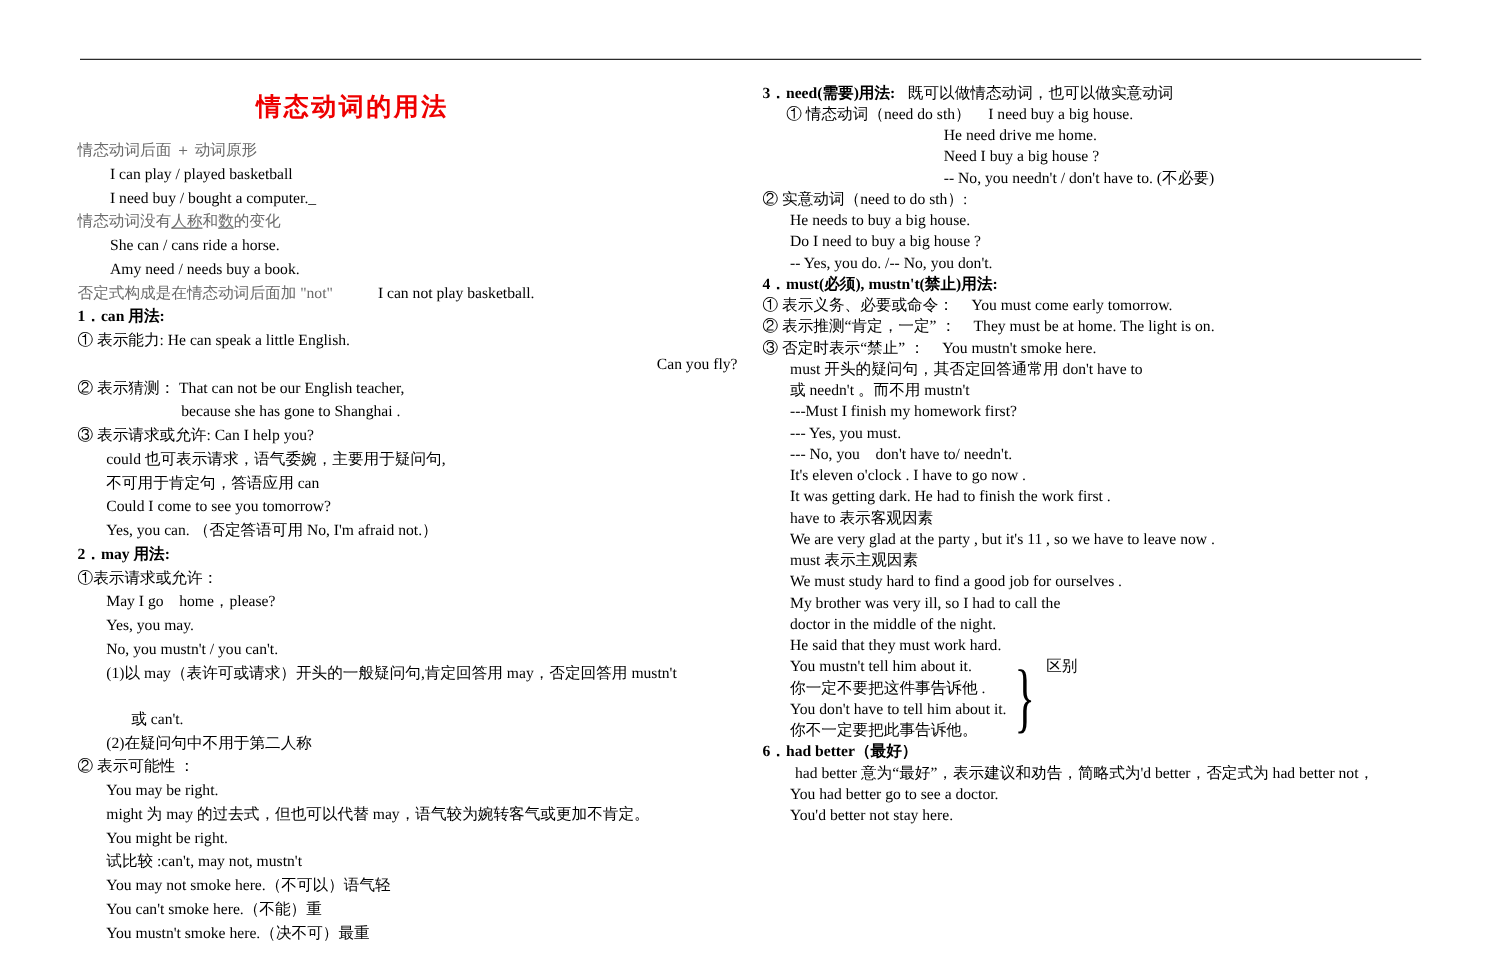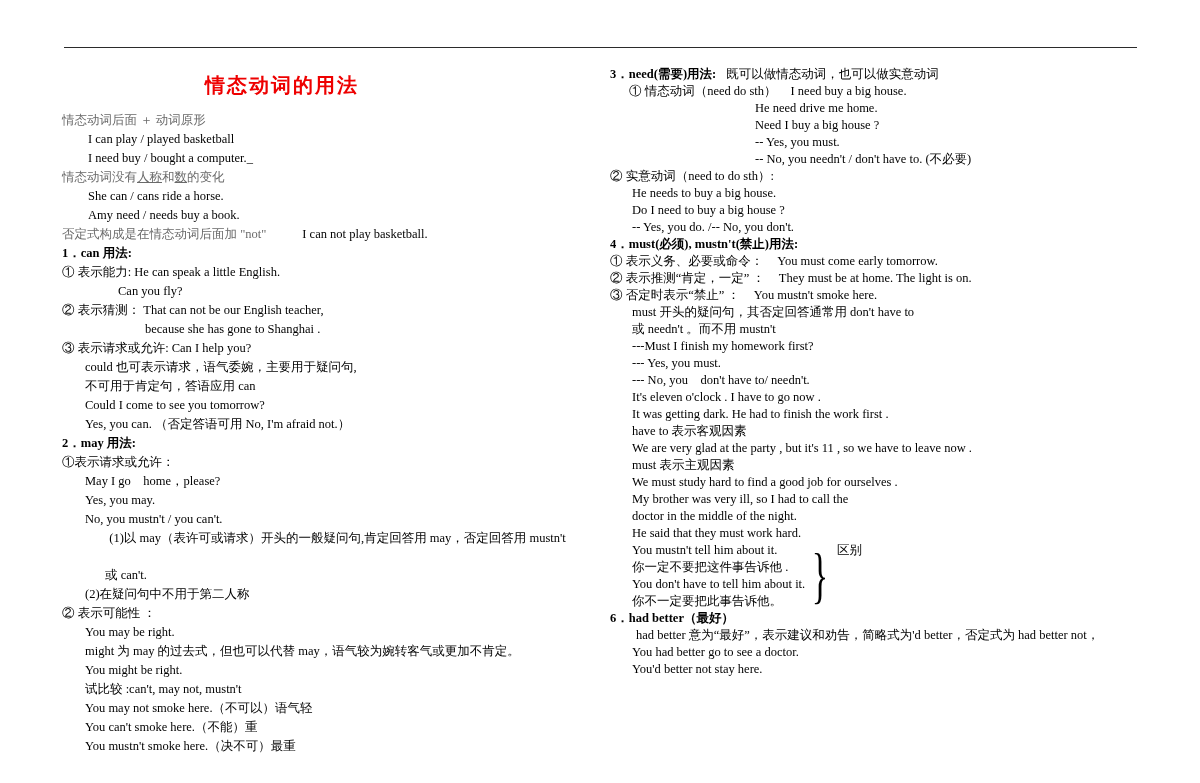--- a/index.html
+++ b/index.html
@@ -45,54 +45,53 @@
     <div class="lines" id="left-lines">
         <div class="line" style="padding-left: 0px;"><span class="gray">情态动词后面 ＋ 动词原形</span></div>
         <div class="line" style="padding-left: 26px;"><span>I can play / played basketball</span></div>
         <div class="line" style="padding-left: 26px;"><span>I need buy / bought a computer._</span></div>
         <div class="line" style="padding-left: 0px;"><span class="gray">情态动词没有</span><span class="u gray">人称</span><span class="gray">和</span><span class="u gray">数</span><span class="gray">的变化</span></div>
         <div class="line" style="padding-left: 26px;"><span>She can / cans ride a horse.</span></div>
         <div class="line" style="padding-left: 26px;"><span>Amy need / needs buy a book.</span></div>
         <div class="line" style="padding-left: 0px;"><span class="gray">否定式构成是在情态动词后面加 "not"</span><span style="margin-left: 36px;">I can not play basketball.</span></div>
         <div class="line" style="padding-left: 0px;"><span class="b">1．can 用法:</span></div>
         <div class="line" style="padding-left: 0px;"><span>① 表示能力: He can speak a little English.</span></div>
-        <div class="line" style="padding-left: 56px;"><span>Can you fly?</span></div>
+        <div class="line" style="padding-left: 56px; text-align: right;"><span>Can you fly?</span></div>
         <div class="line" style="padding-left: 0px;"><span>② 表示猜测： That can not be our English teacher,</span></div>
         <div class="line" style="padding-left: 83px;"><span>because she has gone to Shanghai .</span></div>
         <div class="line" style="padding-left: 0px;"><span>③ 表示请求或允许: Can I help you?</span></div>
         <div class="line" style="padding-left: 23px;"><span>could 也可表示请求，语气委婉，主要用于疑问句,</span></div>
         <div class="line" style="padding-left: 23px;"><span>不可用于肯定句，答语应用 can</span></div>
         <div class="line" style="padding-left: 23px;"><span>Could I come to see you tomorrow?</span></div>
         <div class="line" style="padding-left: 23px;"><span>Yes, you can. （否定答语可用 No, I'm afraid not.）</span></div>
         <div class="line" style="padding-left: 0px;"><span class="b">2．may 用法:</span></div>
         <div class="line" style="padding-left: 0px;"><span>①表示请求或允许：</span></div>
         <div class="line" style="padding-left: 23px;"><span>May I go　home，please?</span></div>
         <div class="line" style="padding-left: 23px;"><span>Yes, you may.</span></div>
         <div class="line" style="padding-left: 23px;"><span>No, you mustn't / you can't.</span></div>
-        <div class="line" style="padding-left: 23px; text-align: center;"><span>(1)以 may（表许可或请求）开头的一般疑问句,肯定回答用 may，否定回答用 mustn't</span></div>
+        <div class="line" style="padding-left: 23px;"><span>(1)以 may（表许可或请求）开头的一般疑问句,肯定回答用 may，否定回答用 mustn't</span></div>
         <div class="line" style="padding-left: 43px; margin-top: 18px;"><span>或 can't.</span></div>
         <div class="line" style="padding-left: 23px;"><span>(2)在疑问句中不用于第二人称</span></div>
         <div class="line" style="padding-left: 0px;"><span>② 表示可能性 ：</span></div>
         <div class="line" style="padding-left: 23px;"><span>You may be right.</span></div>
         <div class="line" style="padding-left: 23px;"><span>might 为 may 的过去式，但也可以代替 may，语气较为婉转客气或更加不肯定。</span></div>
         <div class="line" style="padding-left: 23px;"><span>You might be right.</span></div>
         <div class="line" style="padding-left: 23px;"><span>试比较 :can't, may not, mustn't</span></div>
         <div class="line" style="padding-left: 23px;"><span>You may not smoke here.（不可以）语气轻</span></div>
         <div class="line" style="padding-left: 23px;"><span>You can't smoke here.（不能）重</span></div>
         <div class="line" style="padding-left: 23px;"><span>You mustn't smoke here.（决不可）最重</span></div>
       </div>
   </div>
 
   <div class="col col-right">
     <div class="lines" id="right-lines">
         <div class="line" style="padding-left: 0px;"><span class="b">3．need(需要)用法:</span><span style="margin-left: 10px;">既可以做情态动词，也可以做实意动词</span></div>
         <div class="line" style="padding-left: 0px; margin-left: 19px;"><span>① 情态动词（need do sth）</span><span style="margin-left: 14px;">I need buy a big house.</span></div>
         <div class="line" style="padding-left: 145px;"><span>He need drive me home.</span></div>
         <div class="line" style="padding-left: 145px;"><span>Need I buy a big house ?</span></div>
-        <div class="line" style="padding-left: 145px;"><span>-- Yes, you must.</span></div>
         <div class="line" style="padding-left: 145px;"><span>-- No, you needn't / don't have to. (不必要)</span></div>
         <div class="line" style="padding-left: 0px;"><span>② 实意动词（need to do sth）:</span></div>
         <div class="line" style="padding-left: 22px;"><span>He needs to buy a big house.</span></div>
         <div class="line" style="padding-left: 22px;"><span>Do I need to buy a big house ?</span></div>
         <div class="line" style="padding-left: 22px;"><span>-- Yes, you do. /-- No, you don't.</span></div>
         <div class="line" style="padding-left: 0px;"><span class="b">4．must(必须), mustn't(禁止)用法:</span></div>
         <div class="line" style="padding-left: 0px;"><span>① 表示义务、必要或命令：</span><span style="margin-left: 14px;">You must come early tomorrow.</span></div>
         <div class="line" style="padding-left: 0px;"><span>② 表示推测“肯定，一定” ：</span><span style="margin-left: 14px;">They must be at home. The light is on.</span></div>
         <div class="line" style="padding-left: 0px;"><span>③ 否定时表示“禁止” ：</span><span style="margin-left: 14px;">You mustn't smoke here.</span></div>
         <div class="line" style="padding-left: 22px;"><span>must 开头的疑问句，其否定回答通常用 don't have to</span></div>

